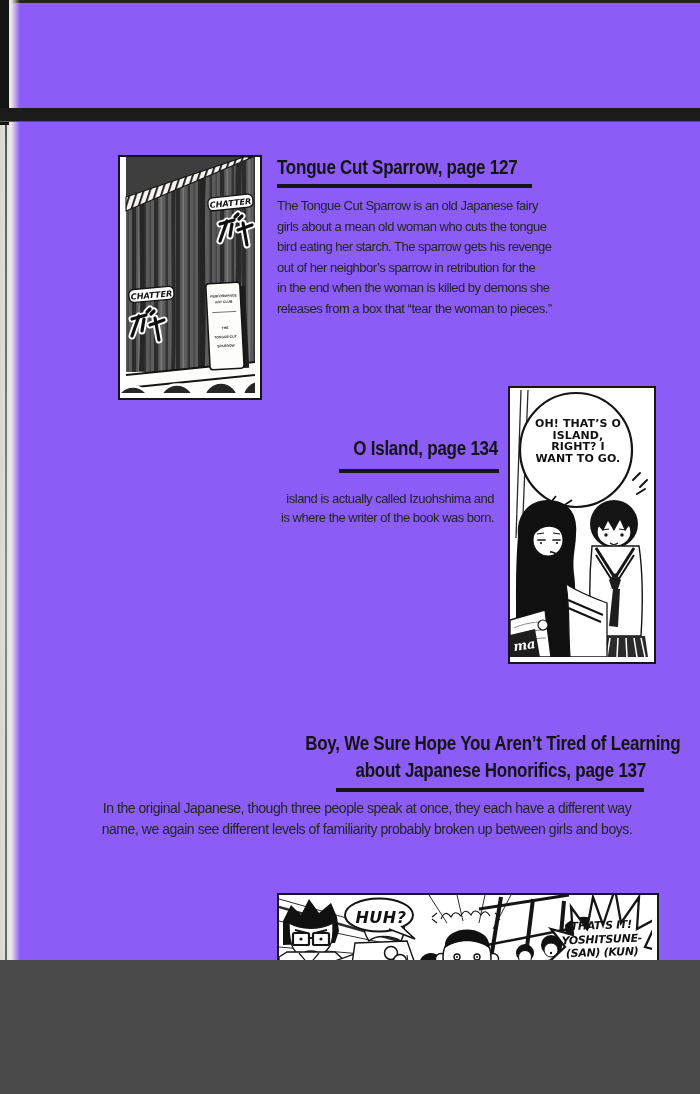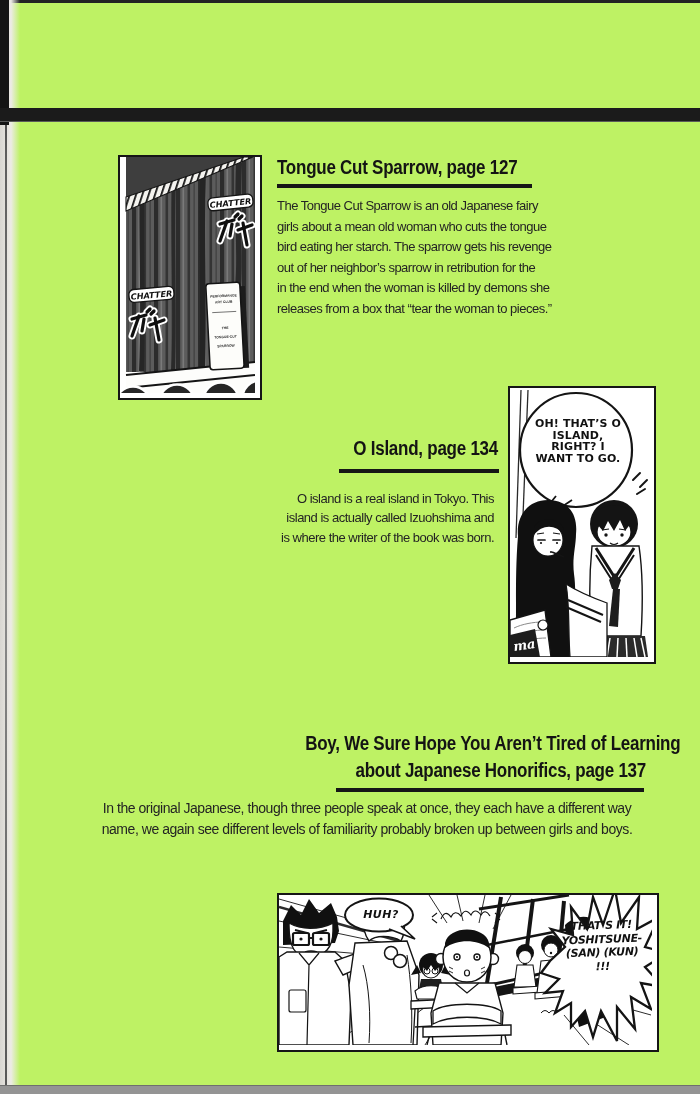--- a/index.html
+++ b/index.html
@@ -1,16 +1,16 @@
 <!DOCTYPE html>
 <html><head>
 <meta charset="utf-8">
 <style>
   html,body{margin:0;padding:0;background:#4a4a4a;}
-  .page{position:relative;width:700px;height:1094px;background:#bef264;overflow:hidden;
+  .page{position:relative;width:700px;height:960px;background:#8b5cf6;overflow:hidden;
         font-family:"Liberation Sans", sans-serif;}
   
   .top-edge{position:absolute;left:0;top:0;width:700px;height:3px;background:#232323;}
   .divider-bar{position:absolute;left:0;top:108px;width:700px;height:13px;background:#1b1b1b;
                box-shadow:0 1px 0 #5a5a5a;}
   .spine-shade{position:absolute;left:0;top:0;width:20px;height:1094px;
                background:linear-gradient(90deg,#d8d6d1,#edebe6 55%,rgba(247,246,242,0));}
   .spine-line{position:absolute;left:5px;top:0;width:2px;height:1094px;
               background:linear-gradient(180deg,#101010,#5d5d5d 14%,#8a8a8a 55%,#565656 100%);}
   .spine-top{position:absolute;left:0;top:0;width:9px;height:125px;background:#141414;}
@@ -27,21 +27,21 @@
   .para .line{white-space:nowrap;}
   .para-right{text-align:right;line-height:19.3px;}
   .para-center{text-align:center;font-size:14px;line-height:21.2px;letter-spacing:-0.45px;}
 
   
   .panel{position:absolute;background:#fff;border:2.5px solid #161616;overflow:hidden;}
   .panel svg{position:absolute;left:0;top:0;}
   .bubble-text{position:absolute;color:#111;font-family:"DejaVu Sans", sans-serif;
                font-weight:bold;text-align:center;}
   .bt-island{font-size:11px;line-height:11.5px;letter-spacing:0.1px;}
-  .bt-huh{font-size:11px;font-style:italic;letter-spacing:0.5px;}
+  .bt-huh{font-size:16px;font-style:italic;letter-spacing:0.5px;}
   .bt-going{font-size:7px;line-height:8.5px;font-style:italic;}
   .bt-burst{font-size:11px;line-height:13.5px;font-style:italic;letter-spacing:-0.3px;
             transform:rotate(-2deg);}
   .sfx-casing{fill:none;stroke:#fff;stroke-width:7;stroke-linecap:round;}
   .sfx-ink{fill:none;stroke:#101010;stroke-width:3.2;stroke-linecap:round;}
   .chatter-text{font-family:"DejaVu Sans", sans-serif;font-weight:bold;font-style:italic;
                 font-size:8.2px;fill:#111;}
   .sign-text{font-family:"Liberation Sans", sans-serif;font-weight:bold;font-size:3.4px;fill:#2c2c2c;}
   .ma-text{font-family:"DejaVu Serif", serif;font-style:italic;font-weight:bold;font-size:13px;fill:#fff;}
 </style>
@@ -138,21 +138,20 @@
       <g transform="translate(8,155)">
         <use href="#sfxg" class="sfx-casing"></use>
           <use href="#sfxg" class="sfx-ink"></use>
       </g>
     </svg>
   </div>
 
   <div class="heading h-right" style="left:255px;top:436px;width:243px;">O Island, page 134</div>
   <div class="rule" style="left:339px;top:469px;width:160px;"></div>
   <div class="para para-right" style="left:253px;top:489px;width:241px;">
-    <div class="line">O island is a real island in Tokyo. This</div>
     <div class="line">island is actually called Izuohshima and</div>
     <div class="line">is where the writer of the book was born.</div>
   </div>
 
   <div class="panel" style="left:508px;top:386px;width:144px;height:274px;">
     <svg width="139" height="269" viewBox="0 0 139 269">
       <rect x="0" y="0" width="139" height="269" fill="#fff"></rect>
       <g stroke="#2a2a2a" stroke-width="1.3">
         <line x1="11" y1="2" x2="6" y2="150"></line>
           <line x1="18" y1="2" x2="13" y2="128"></line>

